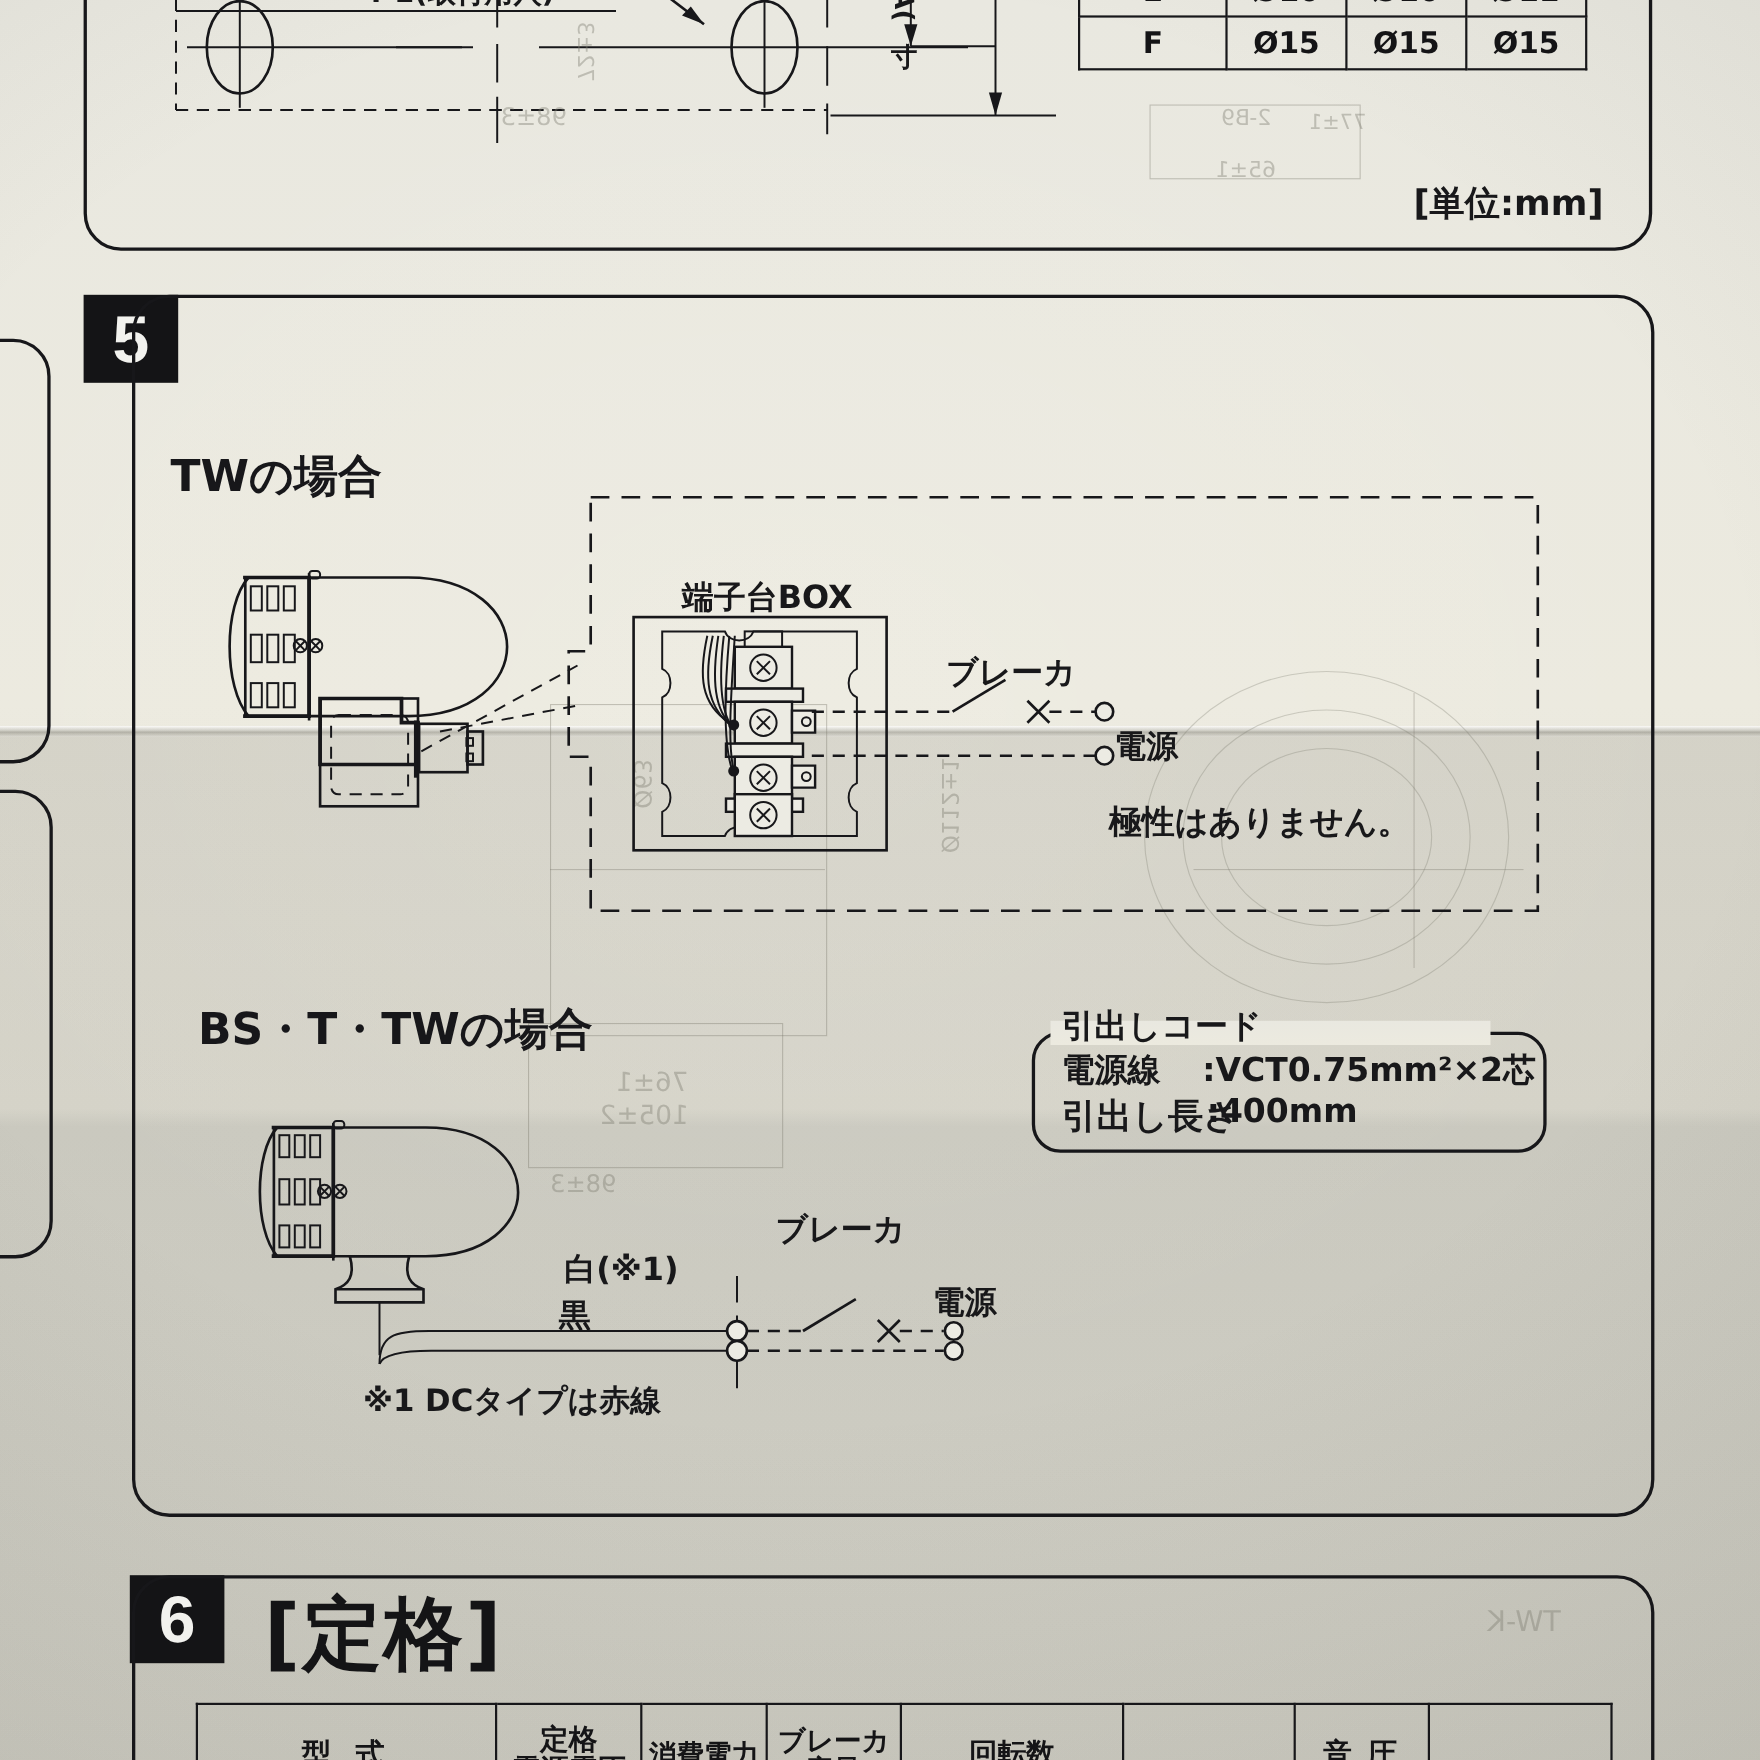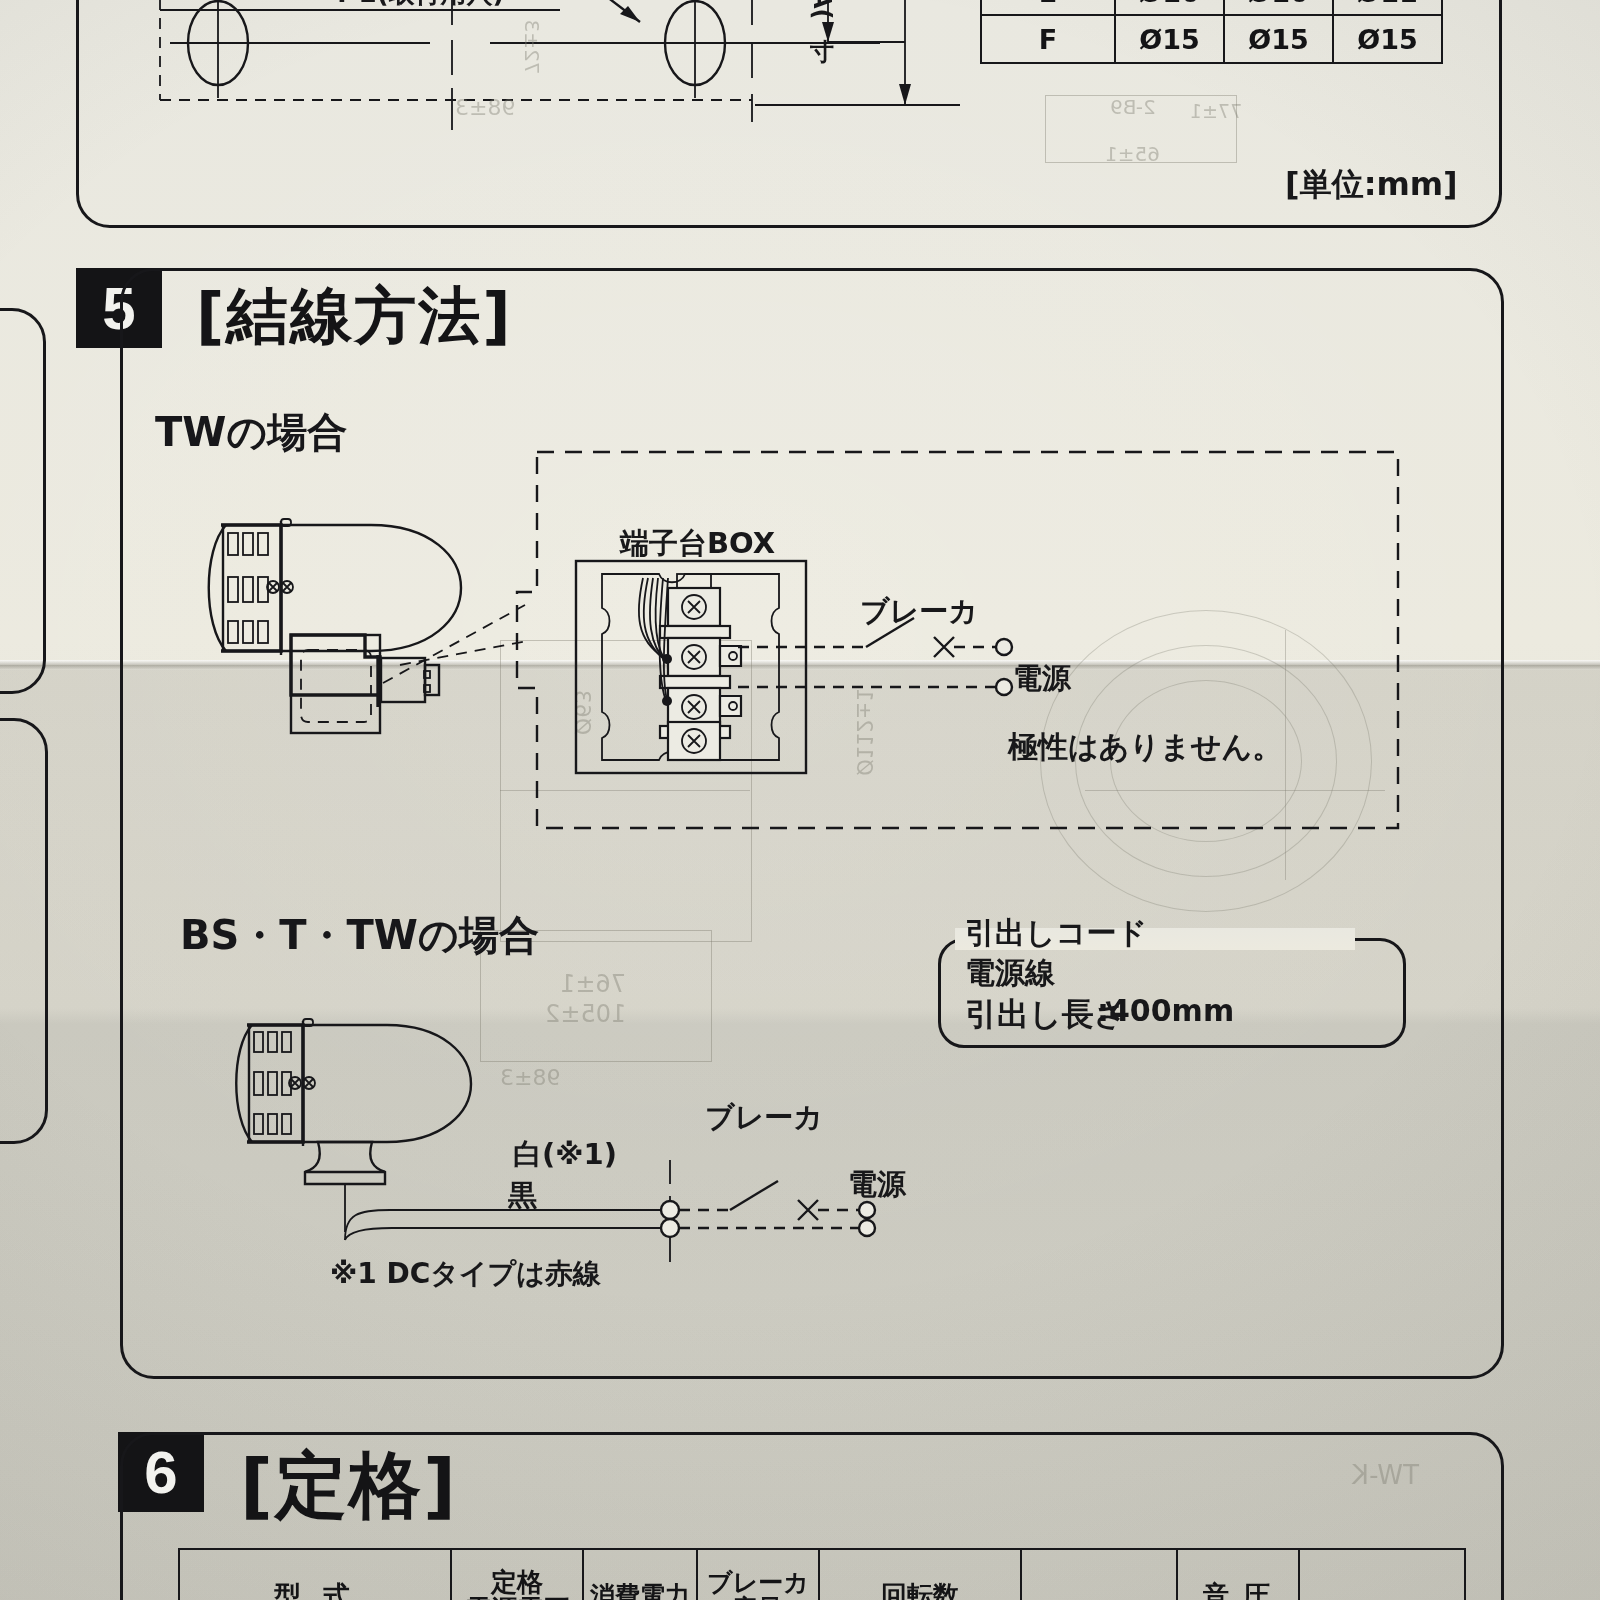--- a/index.html
+++ b/index.html
@@ -185,21 +185,20 @@
     </table>
 
   <div class="ghostbox" style="left:1045px;top:95px;width:190px;height:66px;"></div>
   <div class="ghost" style="left:1110px;top:95px;font-size:20px;">2-B9</div>
   <div class="ghost" style="left:1105px;top:142px;font-size:20px;">65±1</div>
   <div class="ghost" style="left:1190px;top:100px;font-size:19px;">77±1</div>
 
   <div class="lbl" style="left:1285px;top:163px;font-size:32px;">[単位:mm]</div>
 
   <div class="sec-badge" style="left:76px;top:268px;width:86px;height:80px;font-size:60px;">5</div>
-  <div class="sec-title" style="left:196px;top:274px;font-size:62px;">[結線方法]</div>
 
   <div class="panel" style="left:120px;top:268px;width:1378px;height:1105px;"></div>
 
   <div style="position:absolute;left:118px;top:266px;width:48px;height:86px;background:transparent;"></div>
 
   <div class="sub-title" style="left:155px;top:405px;font-size:40px;">TWの場合</div>
 
   <svg style="left:195px;top:495px;width:320px;height:245px;">
 
     <path class="st" d="M31,30 C8,55 8,130 31,156"></path>
@@ -313,20 +312,21 @@
   <div class="lbl" style="left:860px;top:592px;font-size:29px;">ブレーカ</div>
   <div class="lbl" style="left:1013px;top:659px;font-size:29px;">電源</div>
   <div class="lbl" style="left:1008px;top:727px;font-size:30px;">極性はありません。</div>
 
   <div class="sub-title" style="left:180px;top:908px;font-size:40px;">BS・T・TWの場合</div>
 
   <div class="panel thin" style="left:938px;top:938px;width:462px;height:104px;border-radius:26px;"></div>
   <div style="position:absolute;left:955px;top:928px;width:400px;height:22px;background:linear-gradient(180deg,#e9e8e0,#eceadf);"></div>
   <div class="lbl" style="left:965px;top:913px;font-size:30px;">引出しコード</div>
   <div class="lbl" style="left:965px;top:953px;font-size:30px;">電源線</div>
+  <div class="lbl" style="left:1093px;top:953px;font-size:30px;">:VCT0.75mm²×2芯</div>
   <div class="lbl" style="left:965px;top:993px;font-size:32px;">引出し長さ</div>
   <div class="lbl" style="left:1097px;top:993px;font-size:30px;">:400mm</div>
 
   <svg style="left:225px;top:1000px;width:300px;height:200px;">
     <path class="st" d="M27,25 C6,48 6,118 27,142"></path>
     <path class="st-fat" d="M22,25 L78,25 L78,142 L22,142"></path>
     <rect class="st" x="24" y="25" width="54" height="117"></rect>
     <g class="st-thin">
       <rect x="29" y="32" width="9" height="20"></rect>
         <rect x="43" y="32" width="9" height="20"></rect>

